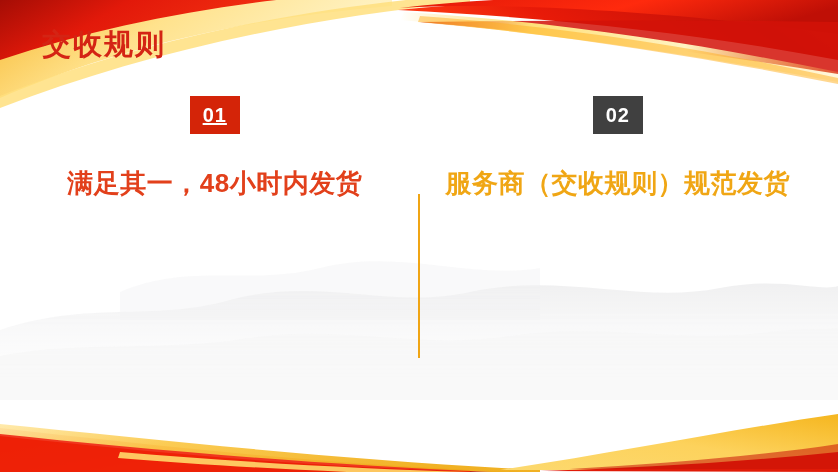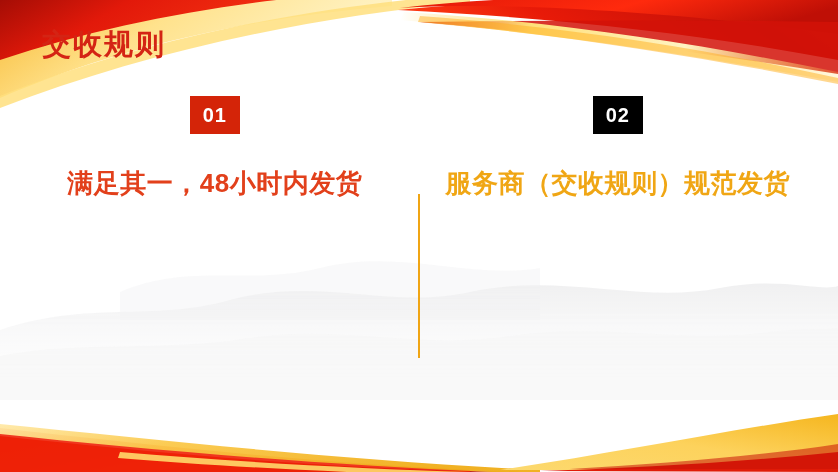--- a/index.html
+++ b/index.html
@@ -68,22 +68,22 @@
     height: 38px;
     display: flex;
     align-items: center;
     justify-content: center;
     color: #ffffff;
     font-size: 20px;
     font-weight: bold;
     letter-spacing: 1px;
     font-family: "Liberation Sans", sans-serif;
   }
-  .badge-01 { background: #d42408; }
-  .badge-02 { background: #000000; }
+  .badge-01 { background: #d42408; text-decoration: underline; }
+  .badge-02 { background: #404040; }
 
   .col-heading {
     margin-top: 34px;
     font-size: 26px;
     font-weight: bold;
     line-height: 1.2;
     white-space: nowrap;
     letter-spacing: 0.5px;
   }
   .heading-red  { color: #e2401b; }

